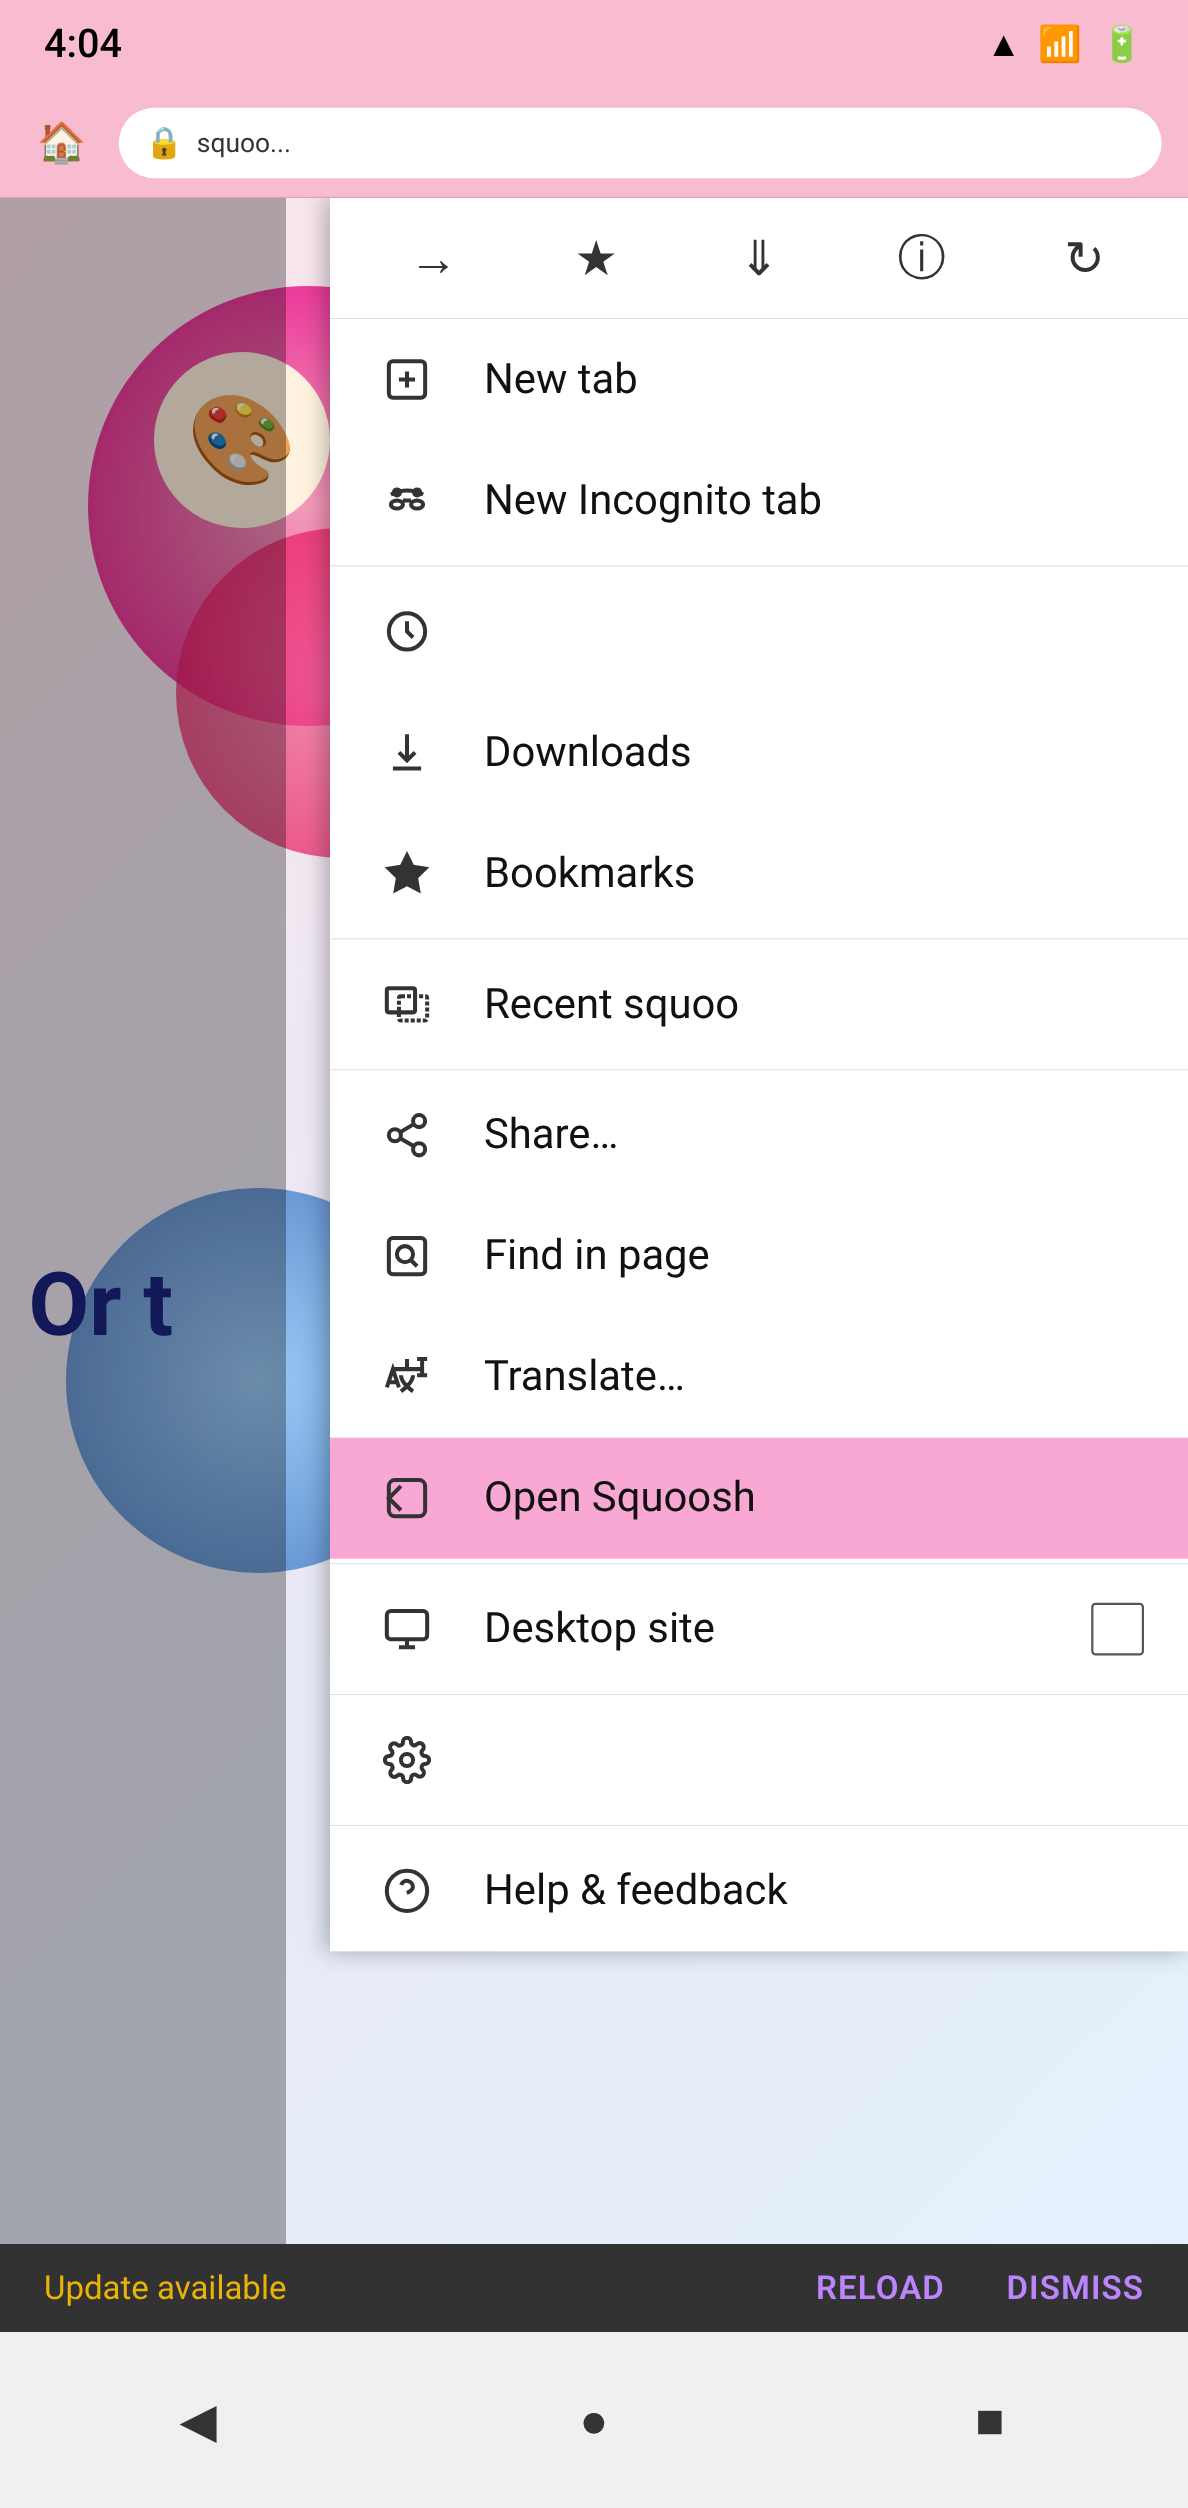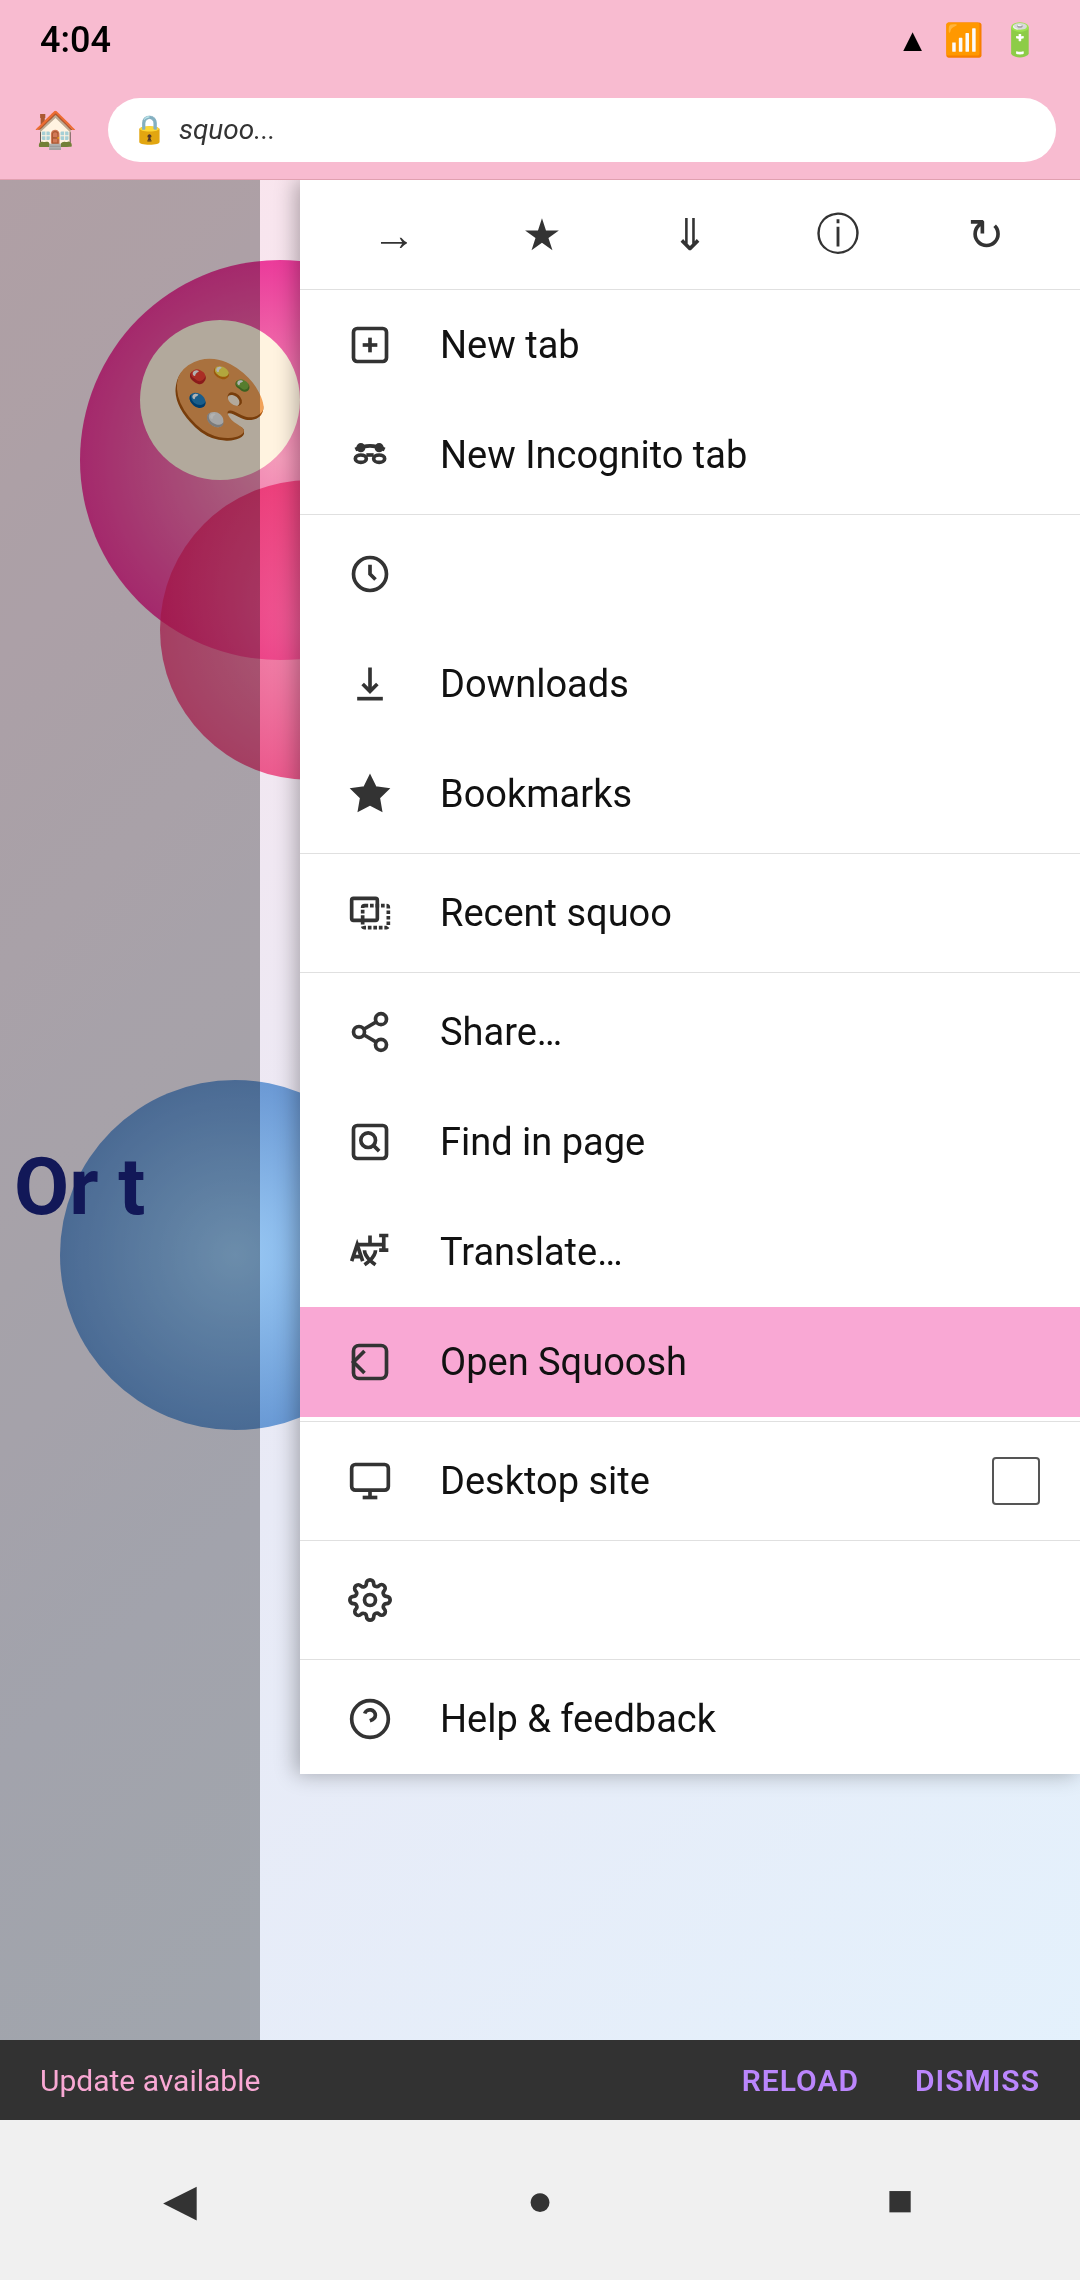--- a/index.html
+++ b/index.html
@@ -70,26 +70,25 @@
       display: flex;
       align-items: center;
       padding: 0 24px;
       gap: 12px;
     }
     .addr-lock-icon {
       font-size: 28px;
       color: #555;
     }
     .addr-url-text {
-      font-size: 28px;
+      font-size: 24px;
       color: #333;
       white-space: nowrap;
       overflow: hidden;
       text-overflow: ellipsis;
-      font-style: italic;
     }
 
     
     .page-bg {
       position: absolute;
       top: 180px;
       left: 0;
       width: 100%;
       height: calc(100% - 180px);
       background: linear-gradient(135deg, #fce4ec 0%, #e8eaf6 50%, #e3f2fd 100%);
@@ -137,21 +136,21 @@
       left: 140px;
       overflow: hidden;
       display: flex;
       align-items: center;
       justify-content: center;
       font-size: 80px;
     }
     .or-t-text {
       position: absolute;
       top: 960px;
-      left: 14px;
+      left: 26px;
       font-size: 80px;
       font-weight: 700;
       color: #1a237e;
     }
 
     
     .overlay-dim {
       position: absolute;
       top: 0;
       left: 0;
@@ -247,21 +246,21 @@
       height: 80px;
       background: #323232;
       display: flex;
       align-items: center;
       justify-content: space-between;
       padding: 0 40px;
       z-index: 200;
     }
     .update-text {
       font-size: 30px;
-      color: #f9a8d4;
+      color: #eab308;
     }
     .update-actions {
       display: flex;
       gap: 56px;
     }
     .update-btn {
       font-size: 30px;
       font-weight: 600;
       color: #bb86fc;
       cursor: pointer;

